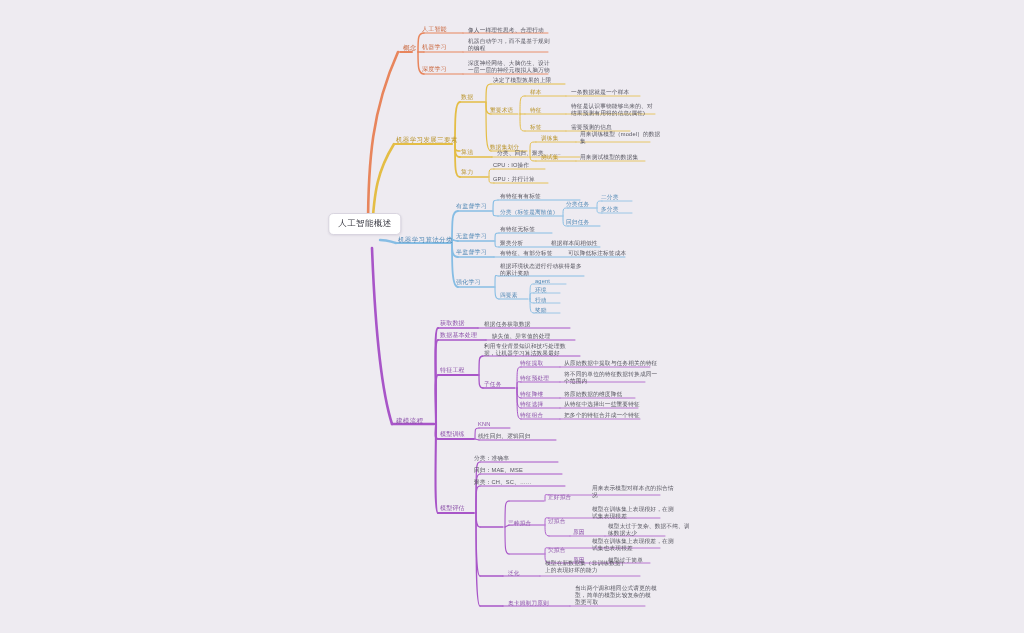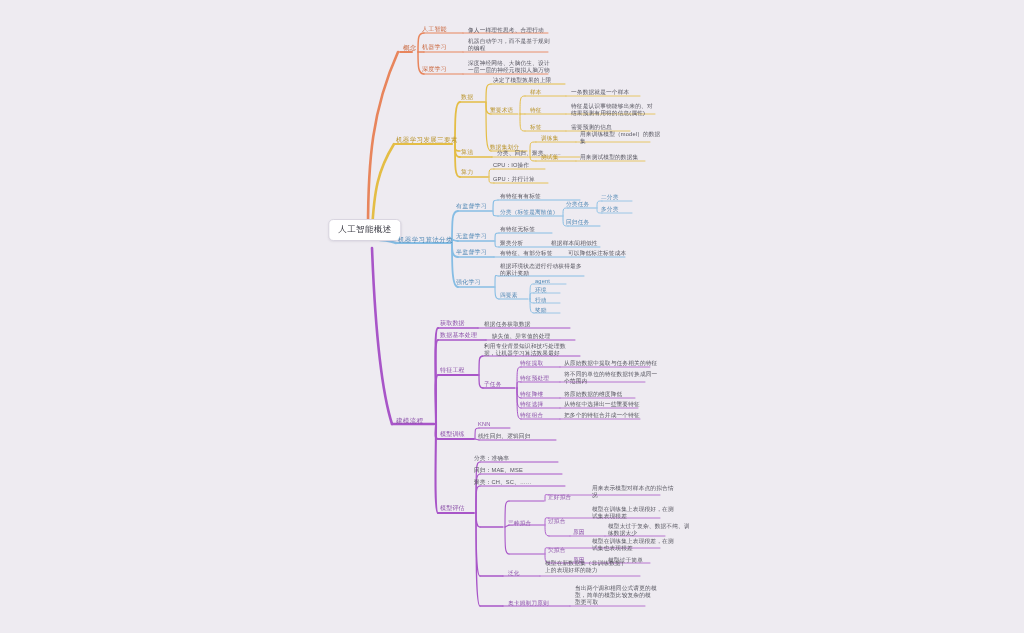--- a/index.html
+++ b/index.html
@@ -224,21 +224,21 @@
         <path d="M503 576 L 540 576" stroke-width="1"></path>
         <path d="M540 576 L 640 576" stroke-width="0.8"></path>
         <path d="M476 513 C 476 560, 476 606, 480 606" stroke-width="1.2"></path>
         <path d="M480 606 L 503 606" stroke-width="1.3"></path>
         <path d="M503 606 L 570 606" stroke-width="1"></path>
         <path d="M570 606 L 645 606" stroke-width="0.8"></path>
       </g>
     </g>
   </svg>
 
-  <div class="root-node" style="left:365px; top:230px;">人工智能概述</div>
+  <div class="root-node" style="left:365px; top:224px;">人工智能概述</div>
 
   <div class="node lvl1 c-orange" style="left:403px; top:48px;">概念</div>
   <div class="node lvl2 c-orange" style="left:422px; top:30px;">人工智能</div>
   <div class="node leaf" style="left:468px; top:30px;">像人一样理性思考、合理行动</div>
   <div class="node lvl2 c-orange" style="left:422px; top:48px;">机器学习</div>
   <div class="node leaf" style="left:468px; top:45px;">机器自动学习，而不是基于规则
 的编程</div>
   <div class="node lvl2 c-orange" style="left:422px; top:70px;">深度学习</div>
   <div class="node leaf" style="left:468px; top:67px;">深度神经网络、大脑仿生、设计
 一层一层的神经元模拟人脑万物</div>

